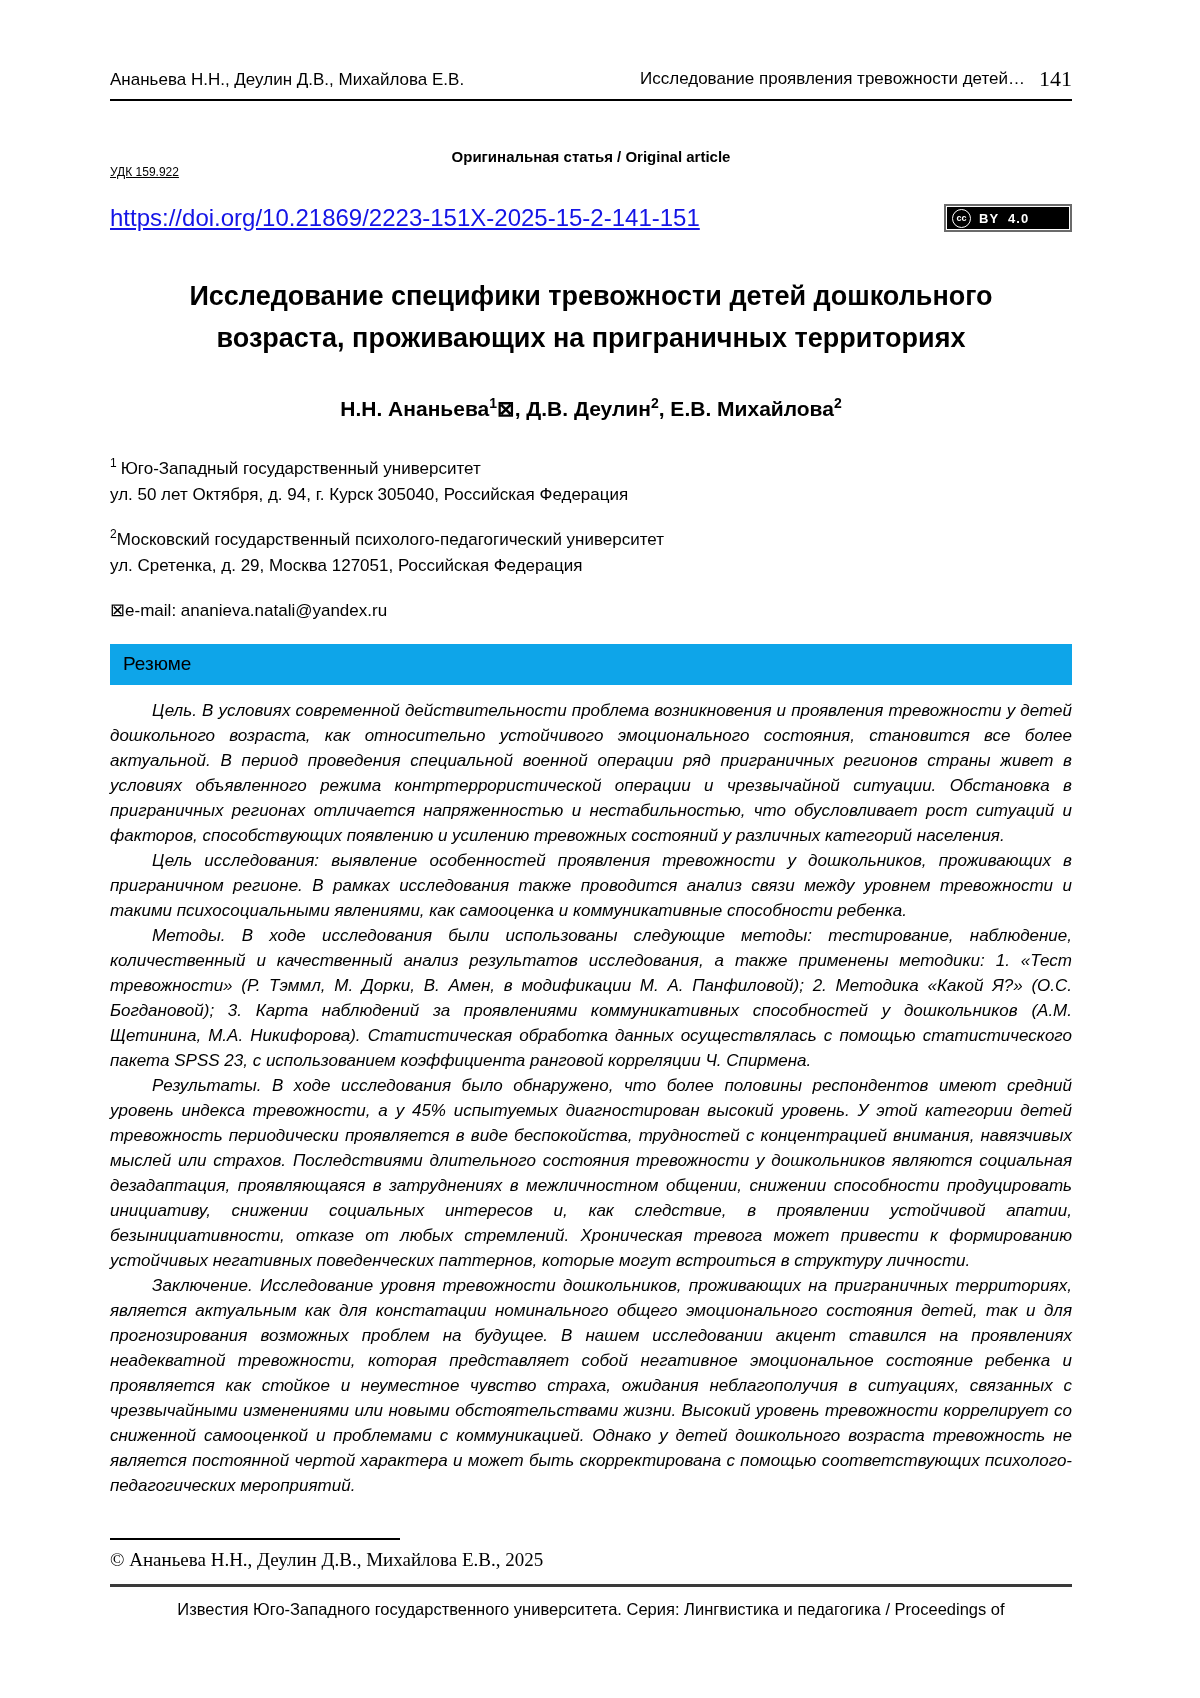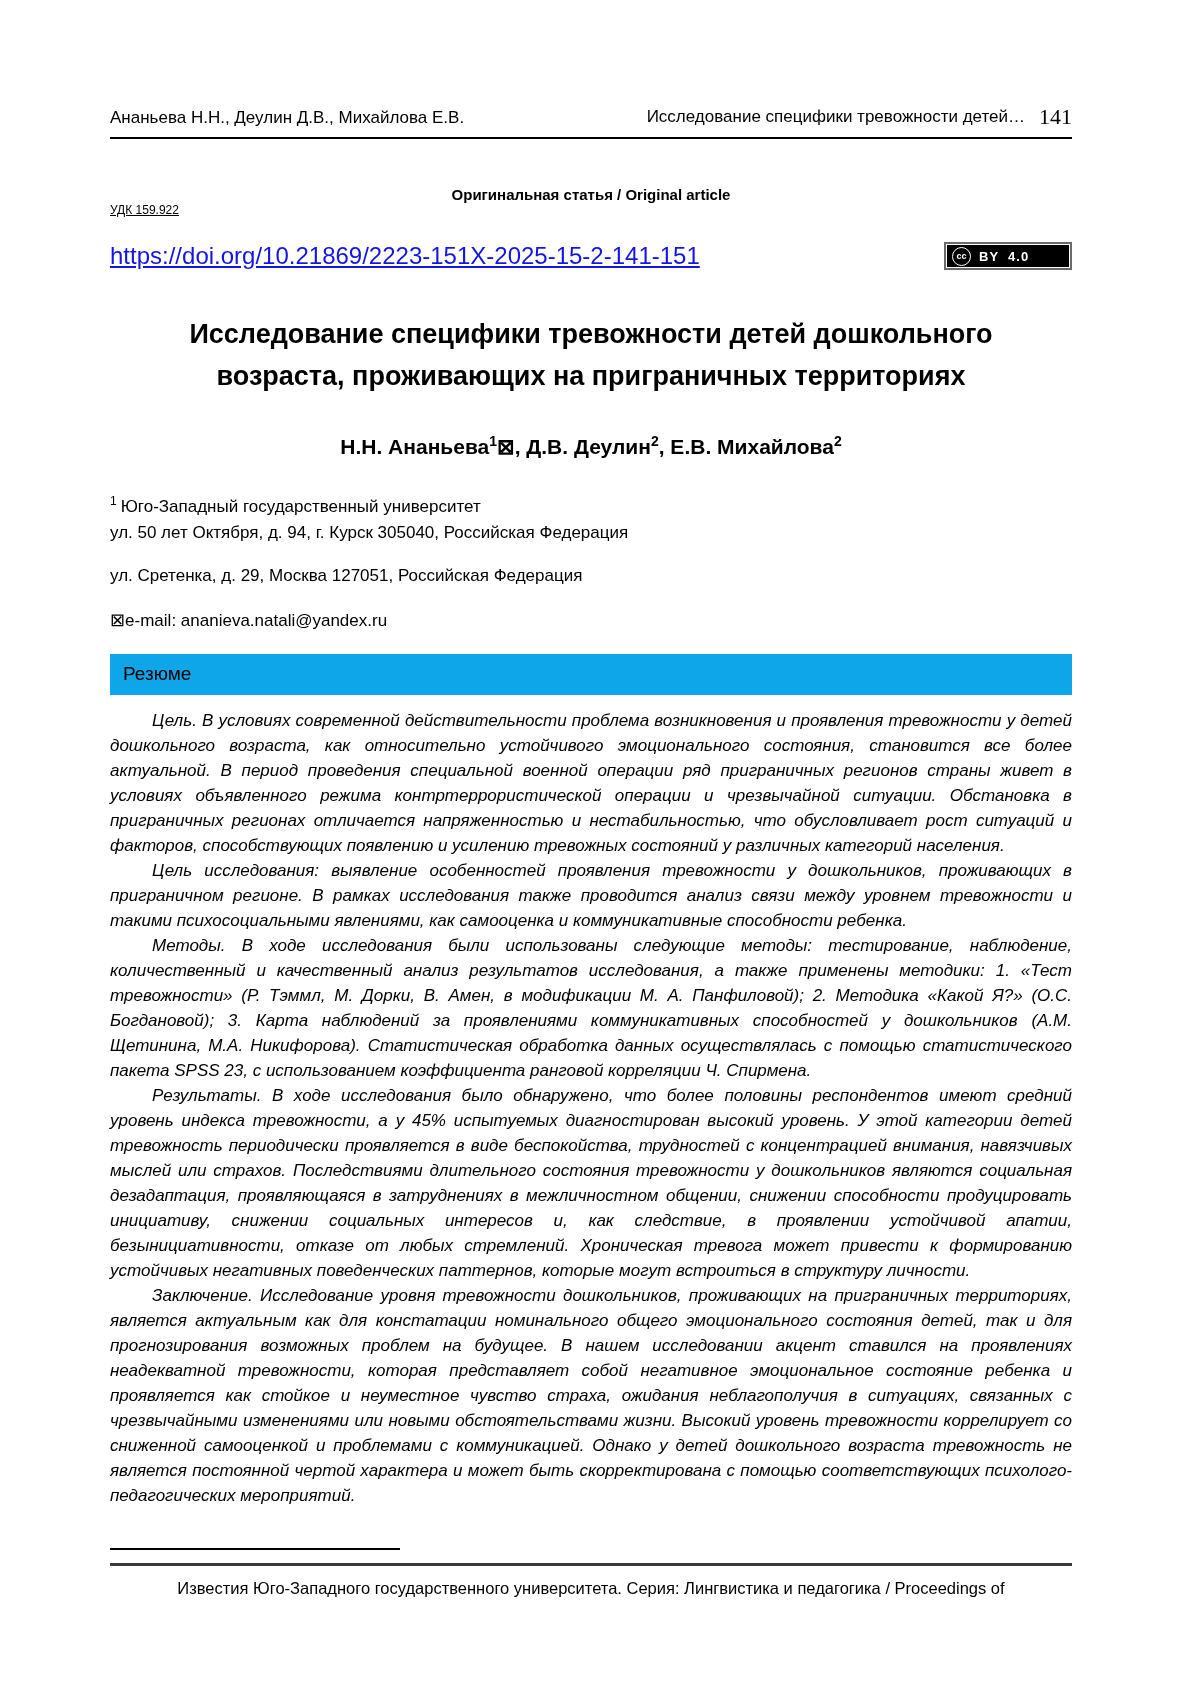--- a/index.html
+++ b/index.html
@@ -18,21 +18,21 @@
   }
   .content {
     position: absolute;
     left: 110px;
     top: 0;
     width: 962px;
   }
 
   
   .running-head {
-    margin-top: 106px;
+    margin-top: 68px;
     display: flex;
     align-items: flex-end;
     justify-content: space-between;
     border-bottom: 2px solid #000;
     padding-bottom: 9px;
   }
   .rh-left {
     font-size: 17px;
   }
   .rh-right {
@@ -188,21 +188,21 @@
 </style>
 </head>
 <body>
 
 <div class="page">
   <div class="content">
 
     <div class="running-head">
       <div class="rh-left">Ананьева Н.Н., Деулин Д.В., Михайлова Е.В.</div>
       <div class="rh-right">
-        <div class="rh-title">Исследование специфики тревожности детей…</div>
+        <div class="rh-title">Исследование проявления тревожности детей…</div>
         <div class="rh-page">141</div>
       </div>
     </div>
 
     <div class="article-type">Оригинальная статья / Original article</div>
 
     <div class="udc">УДК 159.922</div>
 
     <div class="doi-row">
       <a class="doi-link">https://doi.org/10.21869/2223-151X-2025-15-2-141-151</a>
@@ -218,36 +218,38 @@
     <h1 class="paper-title">Исследование специфики тревожности детей дошкольного возраста, проживающих на приграничных территориях</h1>
 
     <div class="authors-line" id="authors-line"><span>Н.Н. Ананьева</span><sup>1</sup><span>⊠</span><span>, Д.В. Деулин</span><sup>2</sup><span>, Е.В. Михайлова</span><sup>2</sup></div>
 
     <div class="affiliation first">
       <div><sup class="sup-space">1</sup><span>Юго-Западный государственный университет</span></div>
       <div>ул. 50 лет Октября, д. 94, г. Курск 305040, Российская Федерация</div>
     </div>
 
     <div class="affiliation second">
+      <div><sup>2</sup><span>Московский государственный психолого-педагогический университет</span></div>
       <div>ул. Сретенка, д. 29, Москва 127051, Российская Федерация</div>
     </div>
 
     <div class="email-line"><span class="env">⊠</span><span>e-mail: ananieva.natali@yandex.ru</span></div>
 
     <div class="abstract-heading">Резюме</div>
 
     <div class="abstract-body" id="abstract-body">
         <p>Цель. В условиях современной действительности проблема возникновения и проявления тревожности у детей дошкольного возраста, как относительно устойчивого эмоционального состояния, становится все более актуальной. В период проведения специальной военной операции ряд приграничных регионов страны живет в условиях объявленного режима контртеррористической операции и чрезвычайной ситуации. Обстановка в приграничных регионах отличается напряженностью и нестабильностью, что обусловливает рост ситуаций и факторов, способствующих появлению и усилению тревожных состояний у различных категорий населения.</p>
         <p>Цель исследования: выявление особенностей проявления тревожности у дошкольников, проживающих в приграничном регионе. В рамках исследования также проводится анализ связи между уровнем тревожности и такими психосоциальными явлениями, как самооценка и коммуникативные способности ребенка.</p>
         <p>Методы. В ходе исследования были использованы следующие методы: тестирование, наблюдение, количественный и качественный анализ результатов исследования, а также применены методики: 1. «Тест тревожности» (Р. Тэммл, М. Дорки, В. Амен, в модификации М. А. Панфиловой); 2. Методика «Какой Я?» (О.С. Богдановой); 3. Карта наблюдений за проявлениями коммуникативных способностей у дошкольников (А.М. Щетинина, М.А. Никифорова). Статистическая обработка данных осуществлялась с помощью статистического пакета SPSS 23, с использованием коэффициента ранговой корреляции Ч. Спирмена.</p>
         <p>Результаты. В ходе исследования было обнаружено, что более половины респондентов имеют средний уровень индекса тревожности, а у 45% испытуемых диагностирован высокий уровень. У этой категории детей тревожность периодически проявляется в виде беспокойства, трудностей с концентрацией внимания, навязчивых мыслей или страхов. Последствиями длительного состояния тревожности у дошкольников являются социальная дезадаптация, проявляющаяся в затруднениях в межличностном общении, снижении способности продуцировать инициативу, снижении социальных интересов и, как следствие, в проявлении устойчивой апатии, безынициативности, отказе от любых стремлений. Хроническая тревога может привести к формированию устойчивых негативных поведенческих паттернов, которые могут встроиться в структуру личности.</p>
         <p>Заключение. Исследование уровня тревожности дошкольников, проживающих на приграничных территориях, является актуальным как для констатации номинального общего эмоционального состояния детей, так и для прогнозирования возможных проблем на будущее. В нашем исследовании акцент ставился на проявлениях неадекватной тревожности, которая представляет собой негативное эмоциональное состояние ребенка и проявляется как стойкое и неуместное чувство страха, ожидания неблагополучия в ситуациях, связанных с чрезвычайными изменениями или новыми обстоятельствами жизни. Высокий уровень тревожности коррелирует со сниженной самооценкой и проблемами с коммуникацией. Однако у детей дошкольного возраста тревожность не является постоянной чертой характера и может быть скорректирована с помощью соответствующих психолого-педагогических мероприятий.</p>
       </div>
 
     <div class="footnote-rule"></div>
+    <div class="copyright-line">© Ананьева Н.Н., Деулин Д.В., Михайлова Е.В., 2025</div>
 
     <div class="bottom-rule"></div>
     <div class="journal-note" id="journal-note">
         <div>Известия Юго-Западного государственного университета. Серия: Лингвистика и педагогика / Proceedings of</div>
       </div>
 
   </div>
 </div>
 
 </body></html>

